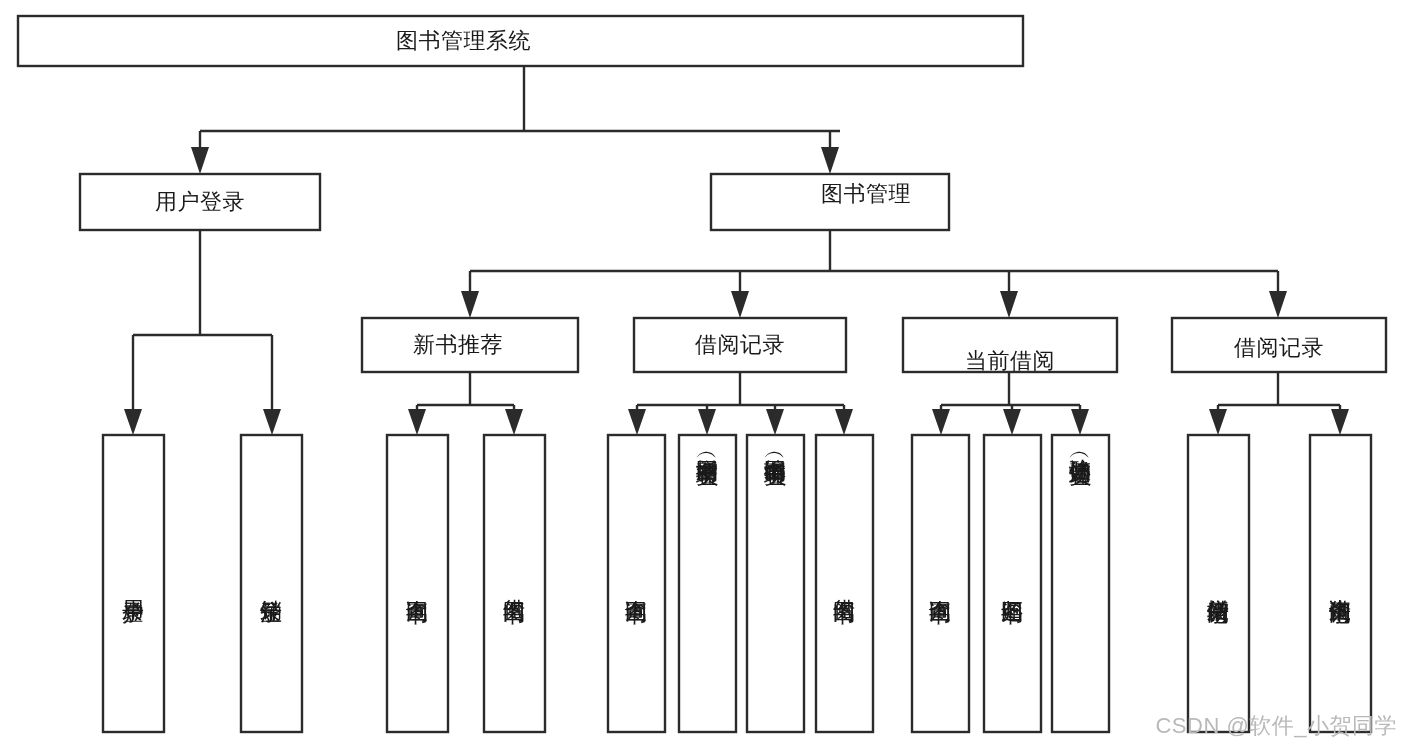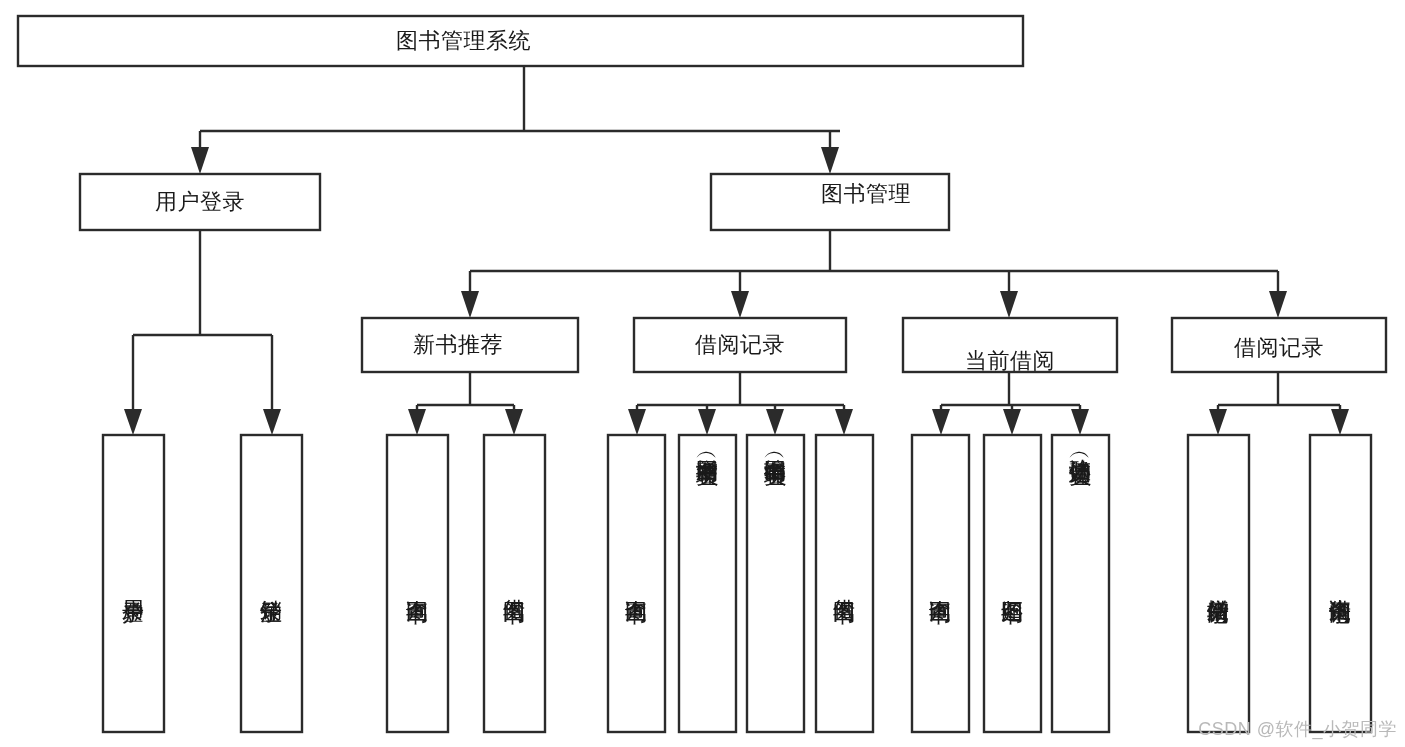--- a/index.html
+++ b/index.html
@@ -70,21 +70,21 @@
     font-size: 22px;
     color: #1a1a1a;
     white-space: nowrap;
     letter-spacing: 0.5px;
   }
   #watermark {
     position: absolute;
     right: 8px;
     bottom: 6px;
     font-family: "Liberation Sans", "DejaVu Sans", sans-serif;
-    font-size: 18px;
+    font-size: 22px;
     color: #b9b9b9;
     white-space: nowrap;
     letter-spacing: 0.5px;
   }
 </style>
 </head>
 <body>
 
 <div id="diagram-root">
 

